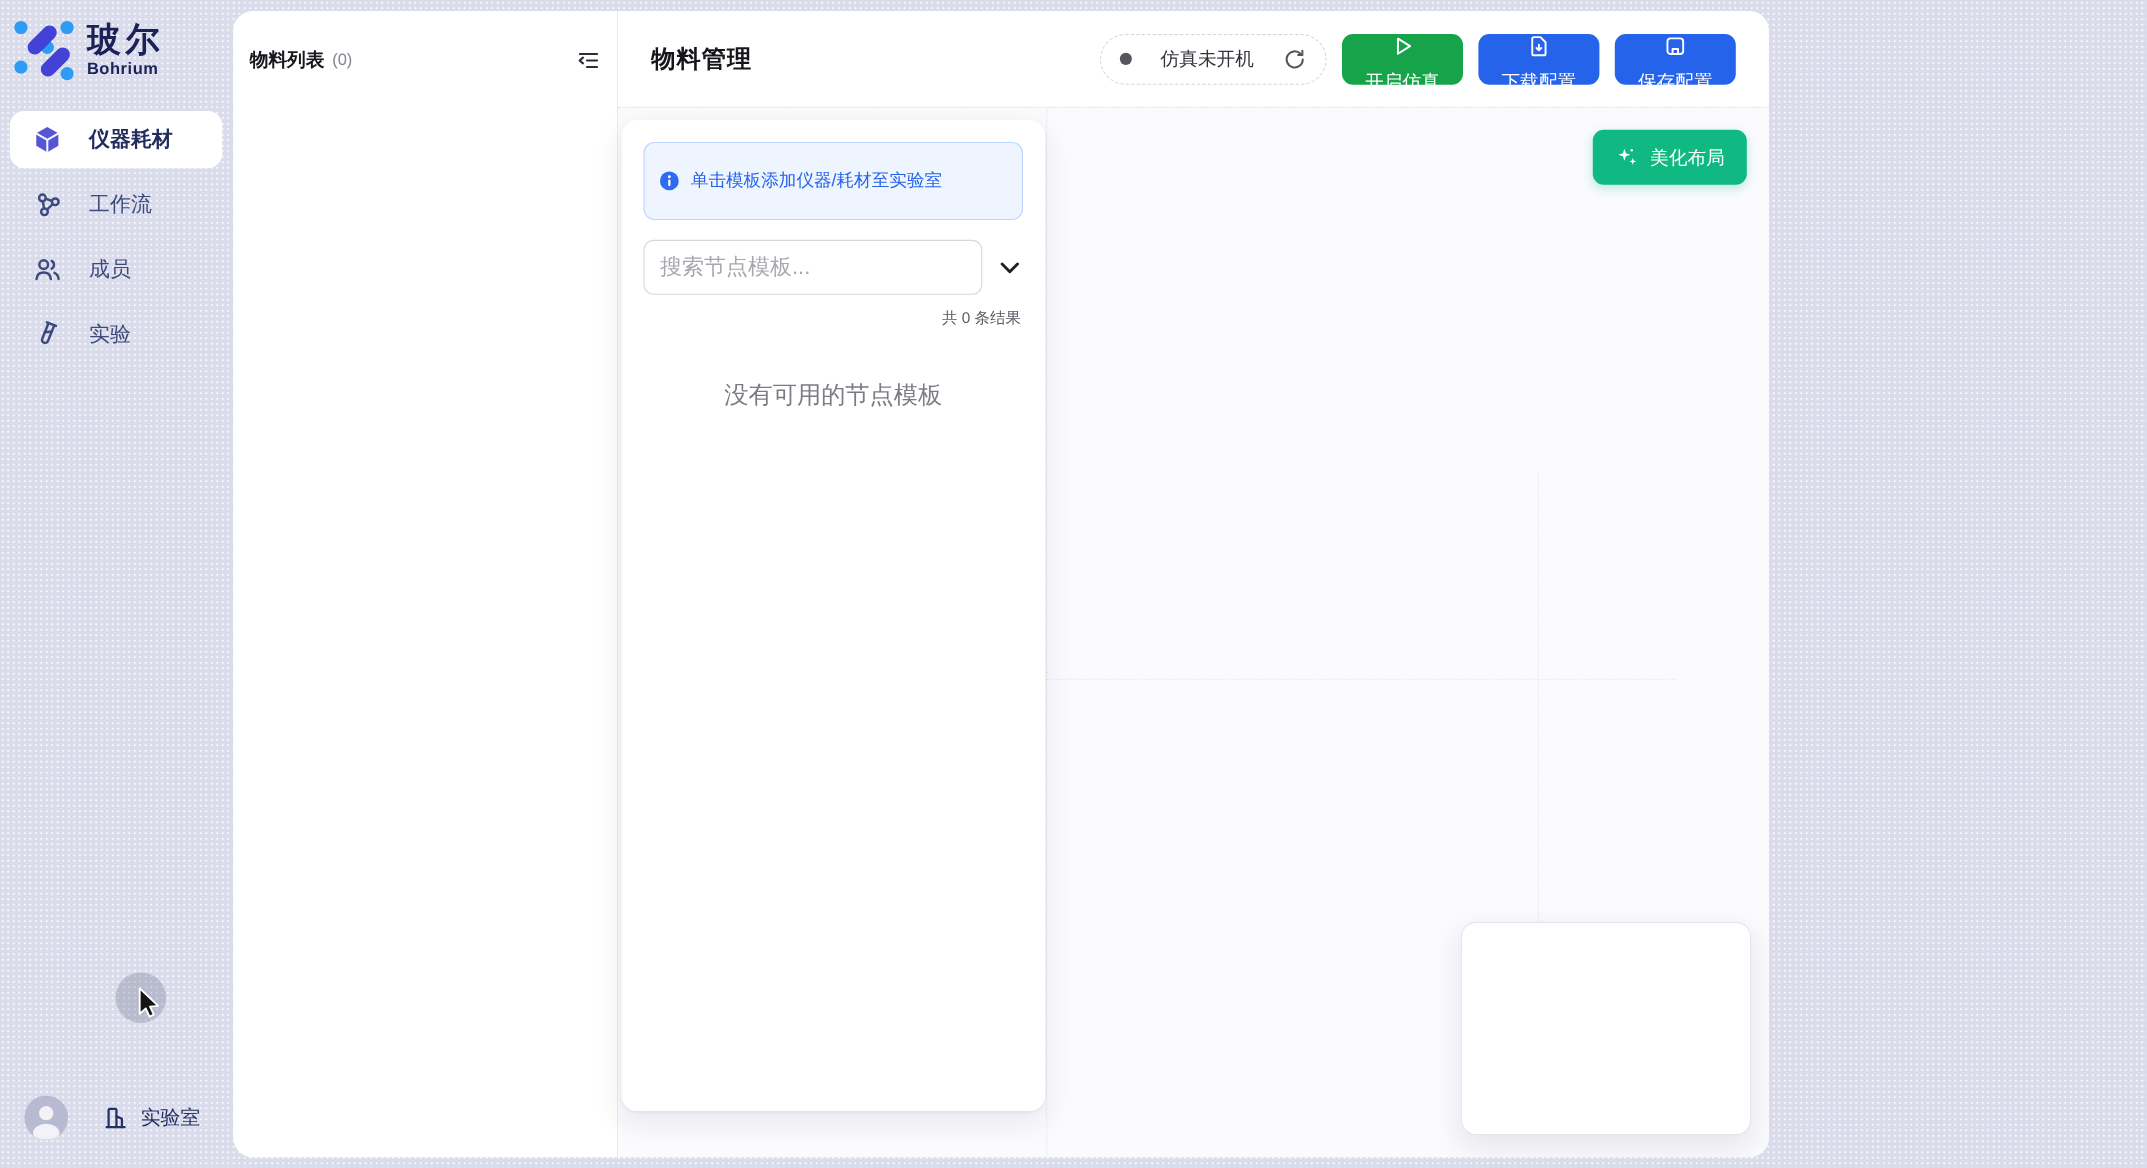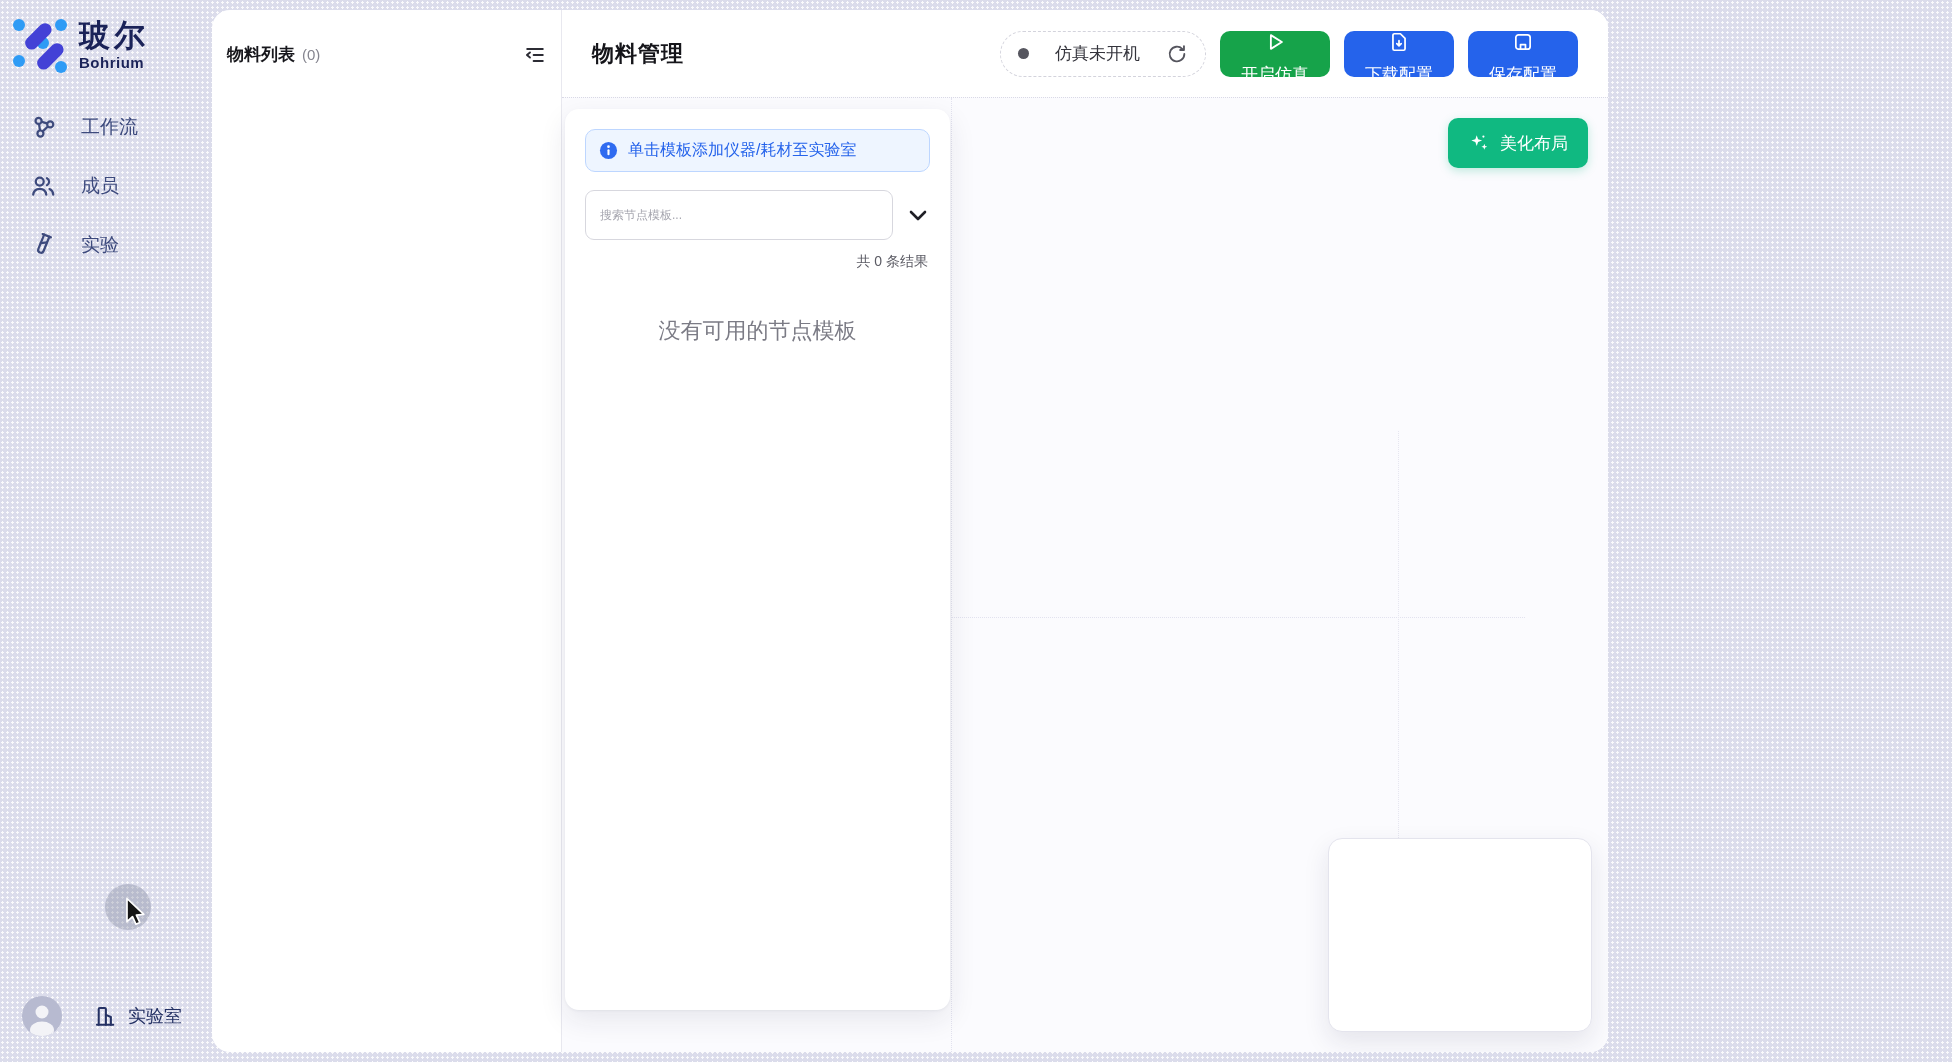--- a/index.html
+++ b/index.html
@@ -81,27 +81,27 @@
 
   .template-panel{
     position:absolute; left:3px; top:11px; width:385px; height:901px;
     background:#fff; border-radius:14px;
     box-shadow:0 10px 28px rgba(28,32,64,.09), 0 1px 3px rgba(28,32,64,.05);
     padding:20px 20px 0 20px;
   }
   .info-banner{
     display:flex; align-items:center; gap:10px;
     background:#eef5ff; border:1px solid #bdd6ff; border-radius:10px;
-    padding:10px 13px; color:#2563eb; font-size:16px;
+    padding:24px 13px; color:#2563eb; font-size:16px;
   }
   .info-banner .iicon{ width:19px; height:19px; flex:none; }
   .search-row{ margin-top:18px; display:flex; align-items:center; }
   .search-input{
     width:308px; height:50px; border:1px solid #d7d7de; border-radius:9px;
-    padding:0 14px; font-size:12px; color:#2e2e34; background:#fff; outline:none;
+    padding:0 14px; font-size:20px; color:#2e2e34; background:#fff; outline:none;
     font-family:"Liberation Sans", sans-serif;
   }
   .search-input::placeholder{ color:#a7a7b0; }
   .chev-btn{ margin-left:13px; background:none; border:none; width:24px; height:24px; cursor:pointer; padding:0;}
   .results-count{ margin-top:13px; text-align:right; padding-right:2px; font-size:14px; color:#5a5a63; }
   .empty-text{ margin-top:45px; text-align:center; font-size:22px; color:#7b7b85; }
 
   .beautify-btn{
     position:absolute; top:20px; right:20px; height:50px; border:none; cursor:pointer;
     border-radius:10px; background:#10b981; color:#fff; font-size:17px;
@@ -138,20 +138,27 @@
         <rect x="12" y="14" width="32" height="13" rx="6.5" fill="#4341d6" transform="rotate(-45 28 20)"></rect>
         <rect x="24" y="34" width="32" height="13" rx="6.5" fill="#4341d6" transform="rotate(-45 40 40)"></rect>
       </svg>
       <div>
         <div class="logo-cn">玻尔</div>
         <div class="logo-en">Bohrium</div>
       </div>
     </div>
 
     <nav class="nav">
+      <div class="nav-item active">
+        <svg class="nicon" viewBox="0 0 24 24">
+          <path d="M12 2.2l8.6 4.8v9.8L12 21.8l-8.6-5V7z" fill="#5555d6"></path>
+          <path d="M12 12.2V21M12 12.2L3.6 7.2M12 12.2l8.4-5" stroke="rgba(255,255,255,.95)" stroke-width="1.6" fill="none" stroke-linecap="round"></path>
+        </svg>
+        <span>仪器耗材</span>
+      </div>
       <div class="nav-item">
         <svg class="nicon" viewBox="0 0 24 24" fill="none" stroke="#3d4a7d" stroke-width="1.9" stroke-linejoin="round">
           <path d="M8.2 6.8 L18.2 9.8 L9.8 17.6 Z"></path>
           <circle cx="8.2" cy="6.8" r="2.6" fill="#dbdceb"></circle>
           <circle cx="18.2" cy="9.8" r="2.6" fill="#dbdceb"></circle>
           <circle cx="9.8" cy="17.6" r="2.6" fill="#dbdceb"></circle>
         </svg>
         <span>工作流</span>
       </div>
       <div class="nav-item">

